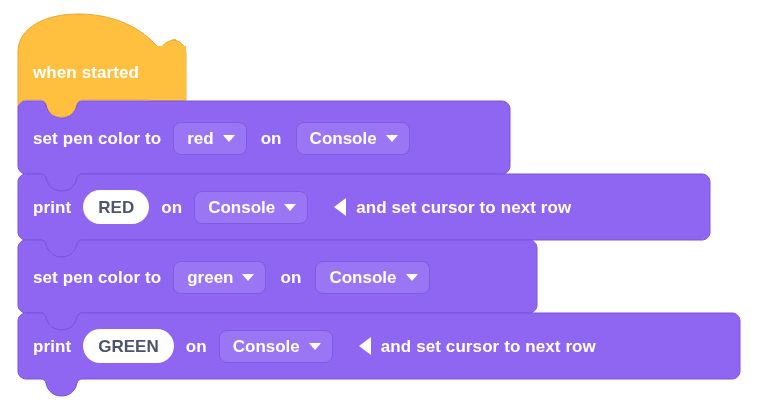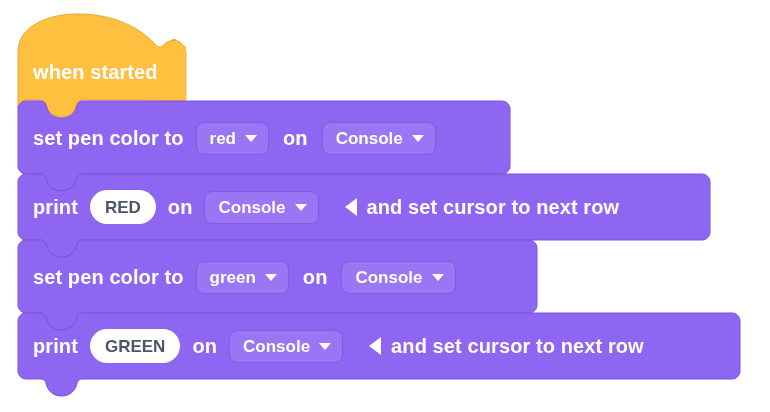--- a/index.html
+++ b/index.html
@@ -38,29 +38,29 @@
     position: absolute;
     display: flex;
     align-items: center;
     height: 44px;
     white-space: nowrap;
     pointer-events: auto;
   }
 
   .lbl {
     color: #ffffff;
-    font-size: 20px;
+    font-size: 17px;
     font-weight: bold;
     letter-spacing: 0.1px;
     line-height: 1;
     padding: 0 0px;
   }
 
   .lbl.hat {
-    font-size: 20px;
+    font-size: 17px;
     text-align: center;
   }
 
   
   .dd {
     display: inline-flex;
     align-items: center;
     gap: 9px;
     height: 33px;
     padding: 0 11px 0 13px;

